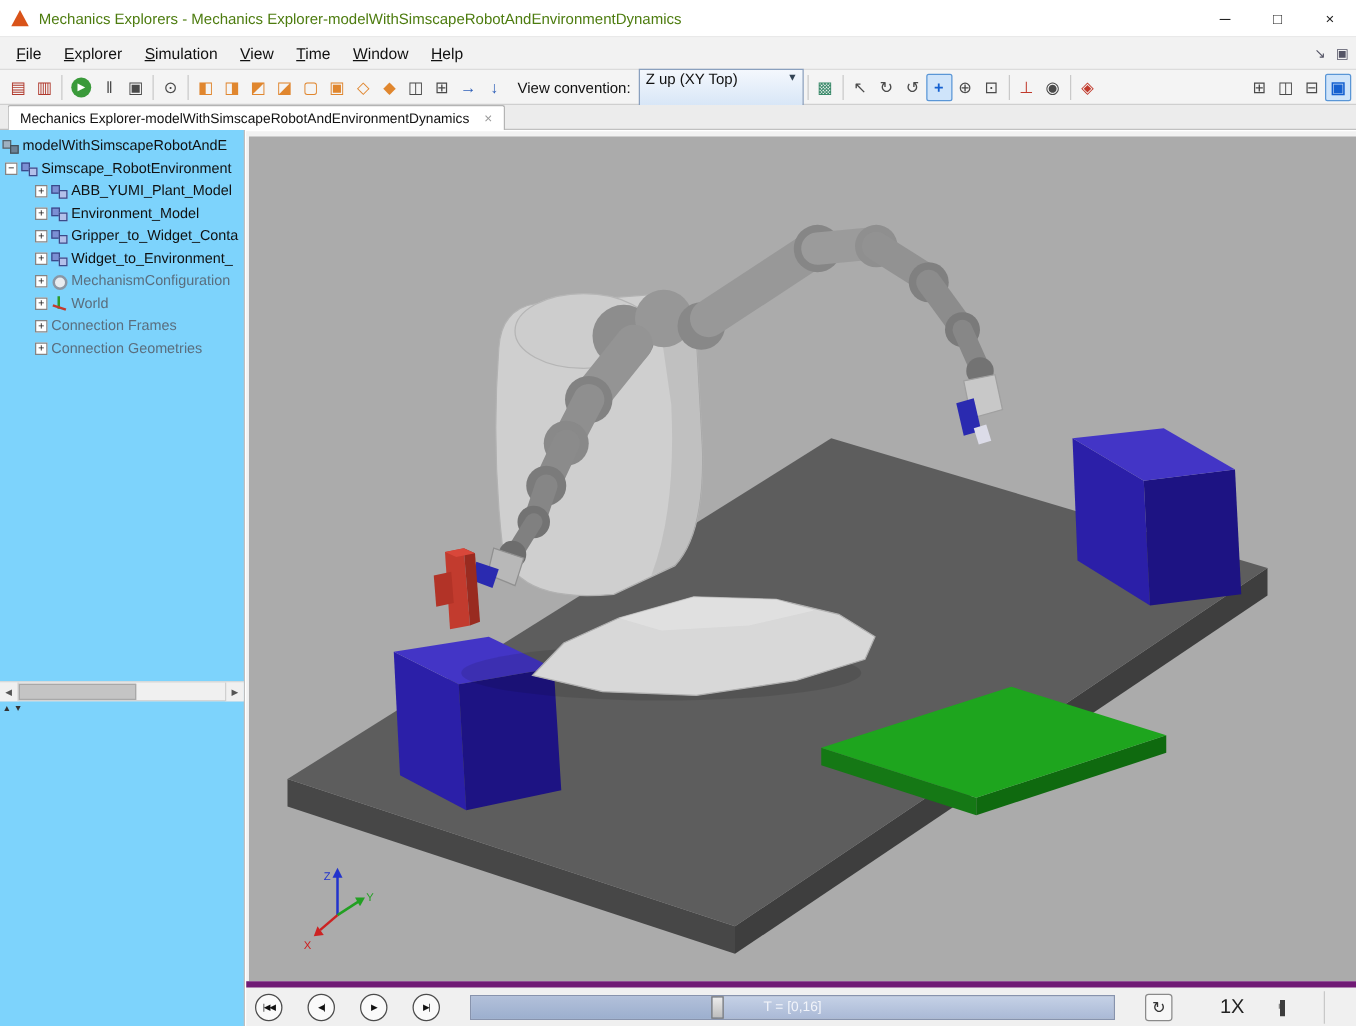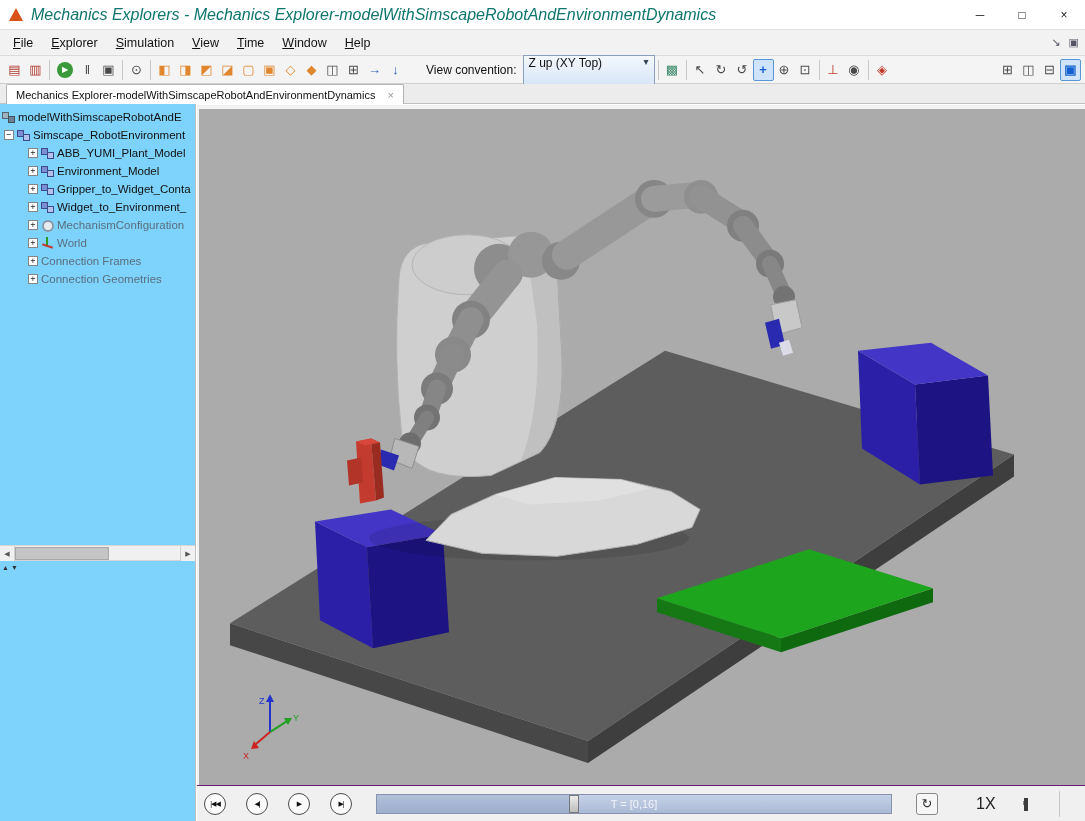--- a/index.html
+++ b/index.html
@@ -5,21 +5,21 @@
   * { box-sizing: border-box; margin: 0; padding: 0; }
   body {
     width: 1085px; height: 821px; position: relative; overflow: hidden;
     font-family: "Liberation Sans", sans-serif; background: #fff; color: #111;
   }
   
   .titlebar { position:absolute; top:0; left:0; right:0; height:30px; background:#fff;
     display:flex; align-items:center; padding-left:9px; border-bottom:1px solid #e2e2e2; }
   .matlab-logo { width:0; height:0; border-left:7px solid transparent; border-right:7px solid transparent;
     border-bottom:13px solid #d95319; margin-right:8px; }
-  .title-text { font-size:16px; color:#0f766e;font-style:italic; }
+  .title-text { font-size:12px; color:#4d7c0f; }
   .win-controls { margin-left:auto; display:flex; height:100%; }
   .wbtn { width:42px; height:100%; display:flex; align-items:center; justify-content:center;
     font-size:12px; color:#222; }
   
   .menubar { position:absolute; top:30px; left:0; right:0; height:26px; background:#f2f2f2;
     display:flex; align-items:center; padding-left:4px; border-bottom:1px solid #dcdcdc;text-align:center; }
   .menu-item { display:inline-block; padding:4px 9px; font-size:12.5px; color:#111; }
   .menu-item::first-letter { text-decoration: underline; }
   .menu-right { margin-left:auto; display:flex; align-items:center; padding-right:6px; gap:8px; }
   .menu-right span { font-size:11px; color:#556; }
@@ -30,21 +30,21 @@
     font-size:13px; color:#4a4a4a; border-radius:2px; flex:0 0 auto; }
   .tb.red { color:#b03a2e; }
   .tb.run { background:#3a9a3a; color:#fff; border-radius:50%; width:16px; height:16px;
     font-size:8px; margin:0 4px; }
   .tb.orange { color:#e0862e; }
   .tb.blue { color:#2e5fb8; font-weight:bold; }
   .tb.teal { color:#3a8a6a; }
   .tb.darkred { color:#c0392b; }
   .tb.active-tool { background:#cfe4fa; border:1px solid #5a96d6; color:#1560d0; font-weight:bold; }
   .sep { width:1px; height:20px; background:#c9c9c9; margin:0 3px; flex:0 0 auto; }
-  .vc-label { font-size:12px; margin:0 6px 0 20px; white-space:nowrap; }
+  .vc-label { font-size:12px; margin:0 6px 0 8px; white-space:nowrap; }
   .combo { display:flex; align-items:flex-start; height:30px; min-width:132px; border:1px solid #8aa0be;
     background:linear-gradient(#f4f8fd,#d8e6f7); padding:0 5px; font-size:12px; }
   .combo .arrow { margin-left:auto; padding-left:10px; font-size:10px; color:#345; }
   .tb-spacer { flex:1 1 auto; }
   
   .tabbar { position:absolute; top:84px; left:0; right:0; height:20px; background:#ececec;
     border-bottom:1px solid #c0c0c0; display:flex; align-items:flex-end; padding-left:6px; }
   .tab { display:flex; align-items:center; height:20px; background:#fff; border:1px solid #b4b4b4;
     border-bottom:none; border-radius:2px 2px 0 0; padding:0 9px; font-size:11px; margin-bottom:-1px;text-align:right; }
   .tab .tab-close { margin-left:12px; color:#999; font-size:11px; }
@@ -80,21 +80,21 @@
   .hs-thumb { position:absolute; left:15px; top:1px; width:94px; height:13px; background:#c4c4c4;
     border:1px solid #a8a8a8; }
   .splitctrl { position:absolute; top:460px; left:2px; display:flex; gap:2px; }
   .splitctrl span { font-size:7px; color:#333; }
   
   .viewport { position:absolute; top:105px; left:197px; right:0; bottom:36px;
     border-top:4px solid #f2f2f2; border-left:2px solid #f2f2f2; }
   .viewport svg { display:block; width:100%; height:100%; }
   
   .playbar { position:absolute; left:197px; right:0; bottom:0; height:36px; background:#f0f0f0;
-    border-top:1px solid #701a75; display:flex; align-items:center; padding:0 7px; gap:20px; }
+    border-top:5px solid #701a75; display:flex; align-items:center; padding:0 7px; gap:20px; }
   .pbtn { flex:0 0 auto; width:22px; height:22px; border-radius:50%; border:1px solid #4c4c4c;
     background:#fafafa; display:flex; align-items:center; justify-content:center; font-size:7px;
     color:#111; letter-spacing:-1px; }
   .progress { position:relative; flex:0 0 516px; height:20px; margin:0 4px; border:1px solid #8793ad;
     background:linear-gradient(#c5d1e6,#aab9d6); }
   .progress .fill { position:absolute; left:0; top:0; bottom:0; width:38.4%;
     background:linear-gradient(#b2c0da,#9cafce); }
   .progress .handle { position:absolute; left:calc(38.4% - 5px); top:0; bottom:0; width:10px;
     background:linear-gradient(#ececec,#bdbdbd); border:1px solid #787878; }
   .progress .lbl { position:absolute; inset:0; display:flex; align-items:center; justify-content:center;

